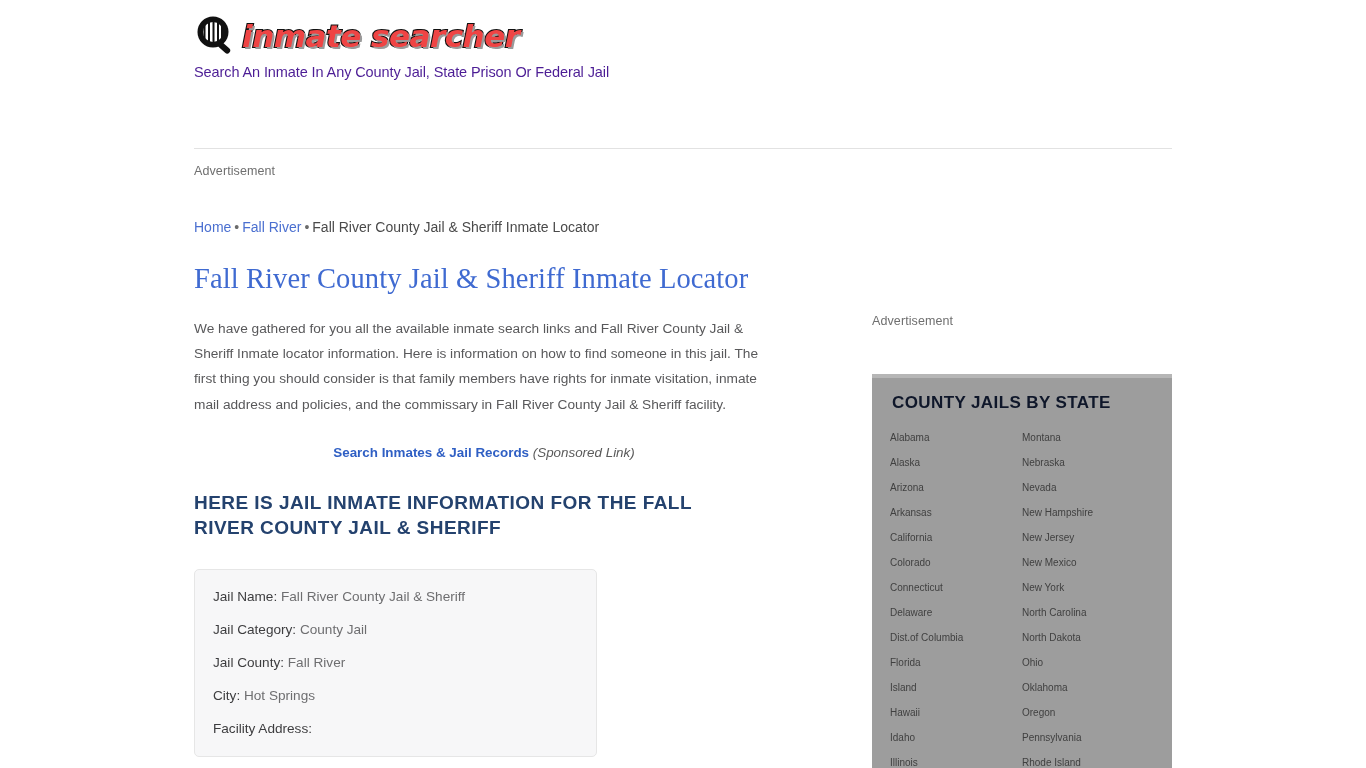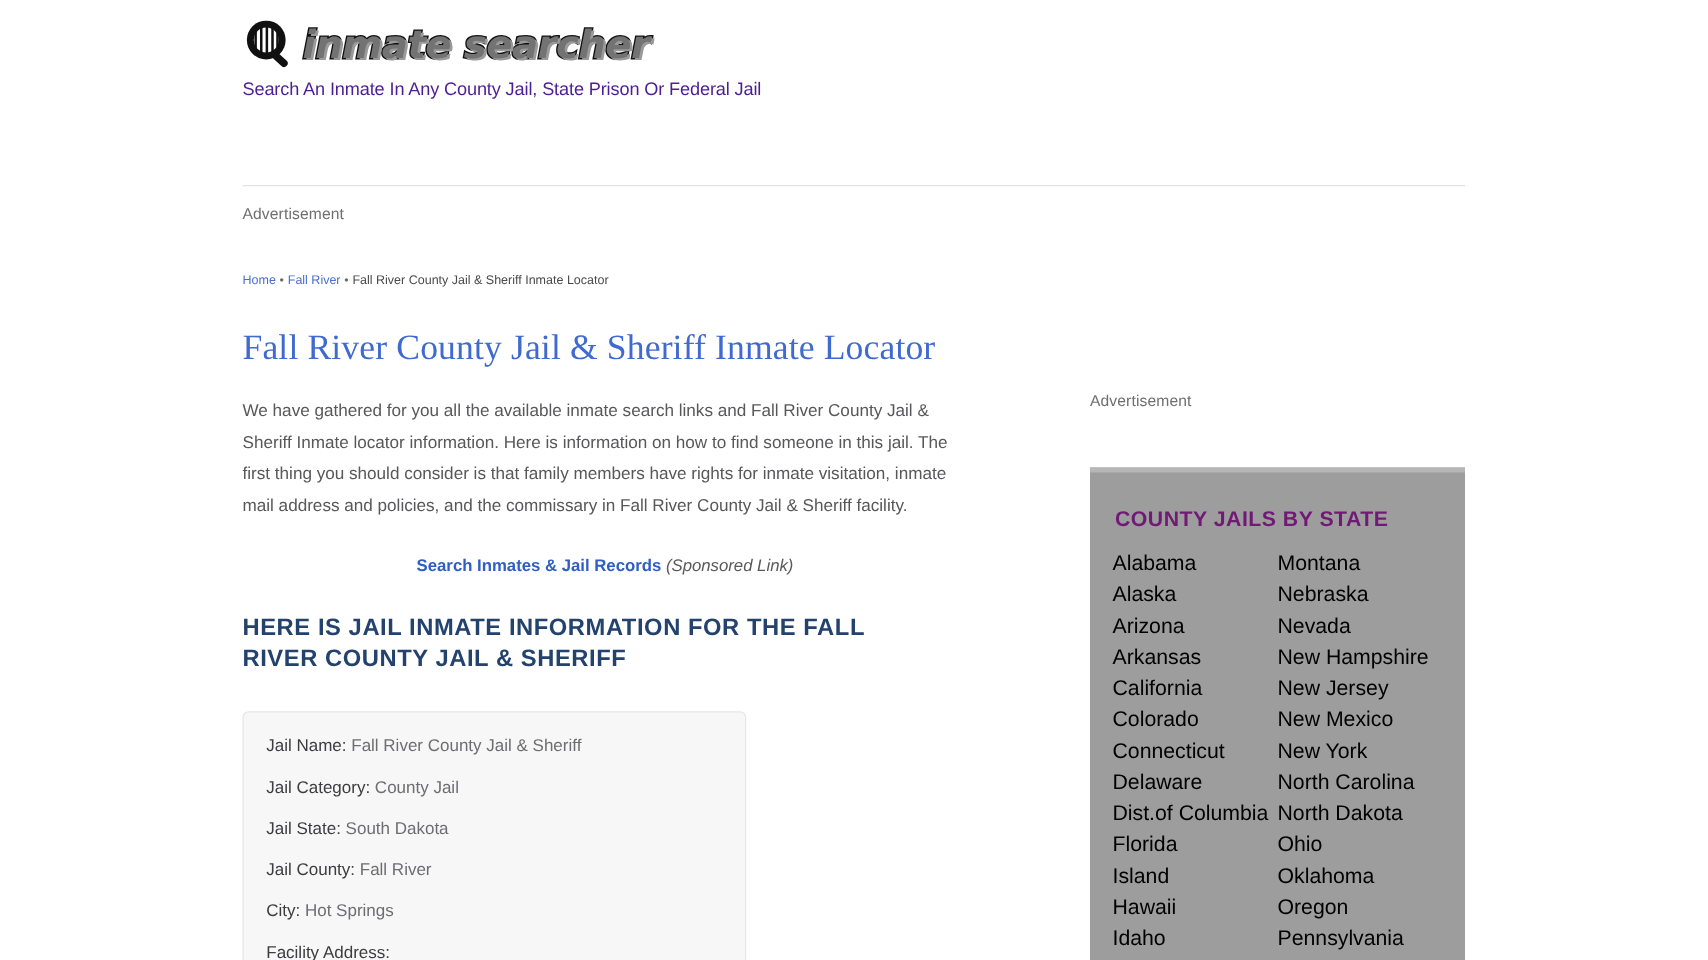--- a/index.html
+++ b/index.html
@@ -13,21 +13,21 @@
   .page { position: relative; width: 1366px; height: 768px; background:#fff; }
 
   
   .header { position:absolute; left:194px; top:12px; width:980px; }
   .logo-row { display:flex; align-items:center; height:48px; }
   .logo-mark { width:44px; height:44px; flex:none; position:relative; }
   .logo-text {
     font-family:"DejaVu Sans", sans-serif;
     font-weight:bold; font-style:italic;
     font-size:31px; letter-spacing:-0.5px;
-    color:#737373;
+    color:#ef4444;
     -webkit-text-stroke: 2.2px #111111;
     paint-order: stroke fill;
     text-shadow: 2px 2px 0 #9a9a9a;
     margin-left:4px;
     white-space:nowrap;
   }
   .tagline {
     font-size:14.5px; color:#4c1d95; margin-top:4px;
     letter-spacing:-0.1px; white-space:nowrap;
   }
@@ -49,21 +49,21 @@
   .ad-label {
     font-size:12.5px; color:#6f6f6f;
     letter-spacing:0.1px;
   }
   .ad-top { position:absolute; left:194px; top:164px; width:978px; }
   .ad-right { position:absolute; left:872px; top:314px; width:300px; }
 
   
   .breadcrumb {
     position:absolute; left:194px; top:219px;
-    font-size:10px; color:#4a4a4a; white-space:nowrap;
+    font-size:14px; color:#4a4a4a; white-space:nowrap;
   }
   .breadcrumb a { color:#4a6fd0; text-decoration:none; }
   .breadcrumb .sep { color:#6b6b6b; margin:0 3px; }
 
   
   .main { position:absolute; left:194px; top:262px; width:600px; }
   .page-title {
     font-family:"Liberation Serif", serif;
     font-size:28.5px; color:#3f6ad1; font-weight:normal;
     margin:0 0 20px 0; line-height:34px; letter-spacing:0.1px;
@@ -96,27 +96,27 @@
 
   
   .sidebar {
     position:absolute; left:872px; top:374px;
     width:300px; height:394px;
     background:#9d9d9d;
     border-top:4px solid #b6b6b6;
     padding:12px 18px 0 18px;
   }
   .sidebar-title {
-    font-size:17px; font-weight:bold; color:#701a75;
-    letter-spacing:0.4px; margin:16px 0 12px 2px;
+    font-size:17px; font-weight:bold; color:#0f172a;
+    letter-spacing:0.4px; margin:3px 0 12px 2px;
   }
   .state-cols { display:flex; }
   .state-col { width:134px; }
   .state-col a {
-    display:block; color:#000000; font-size:17px;
+    display:block; color:#404040; font-size:10px;
     text-decoration:none; line-height:25px; white-space:nowrap;
   }
 </style>
 </head>
 <body>
 
 <div class="page">
 
   <div class="header">
     <div class="logo-row">
@@ -162,24 +162,20 @@
     <h2 class="section-title">HERE IS JAIL INMATE INFORMATION FOR THE FALL RIVER COUNTY JAIL &amp; SHERIFF</h2>
 
     <div class="infobox">
       <div class="info-row">
         <b>Jail Name:</b>
         <span>Fall River County Jail &amp; Sheriff</span>
       </div>
       <div class="info-row">
         <b>Jail Category:</b>
         <span>County Jail</span>
-      </div>
-      <div class="info-row">
-        <b>Jail State:</b>
-        <span>South Dakota</span>
       </div>
       <div class="info-row">
         <b>Jail County:</b>
         <span>Fall River</span>
       </div>
       <div class="info-row">
         <b>City:</b>
         <span>Hot Springs</span>
       </div>
       <div class="info-row">

